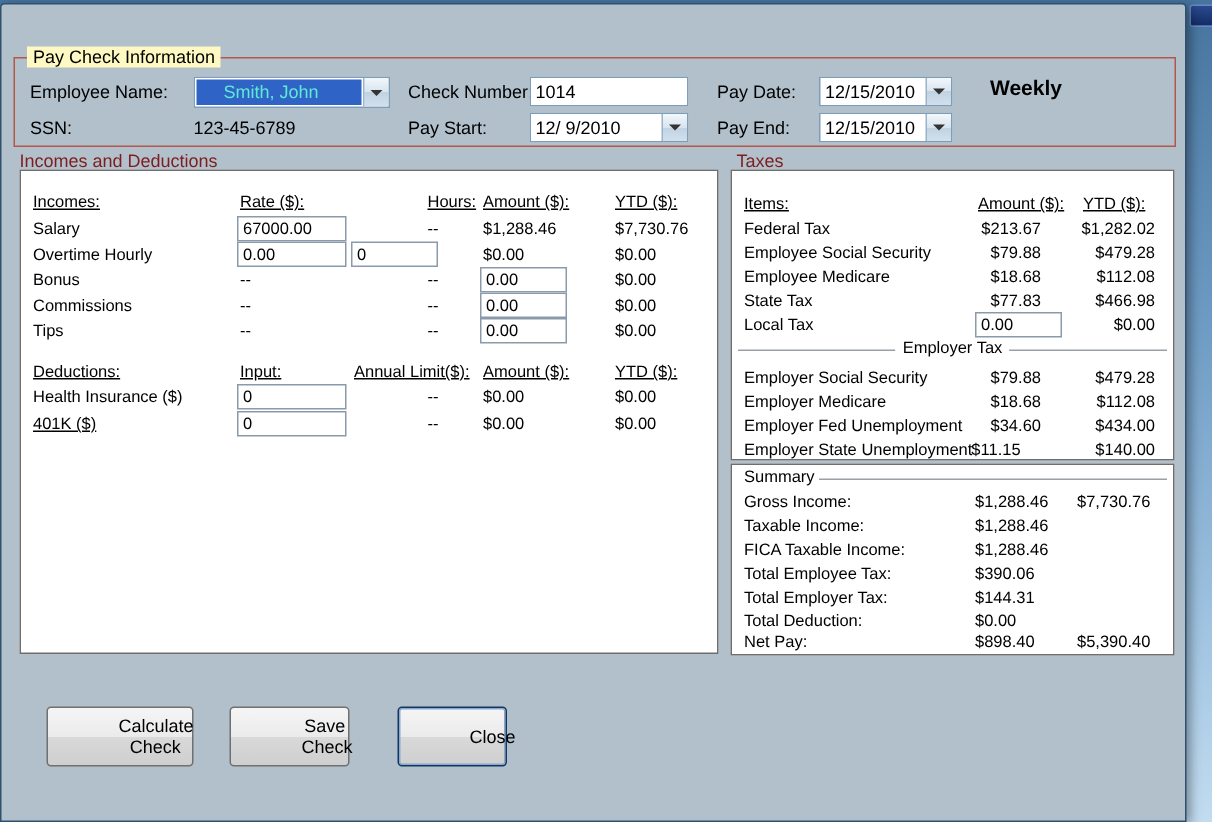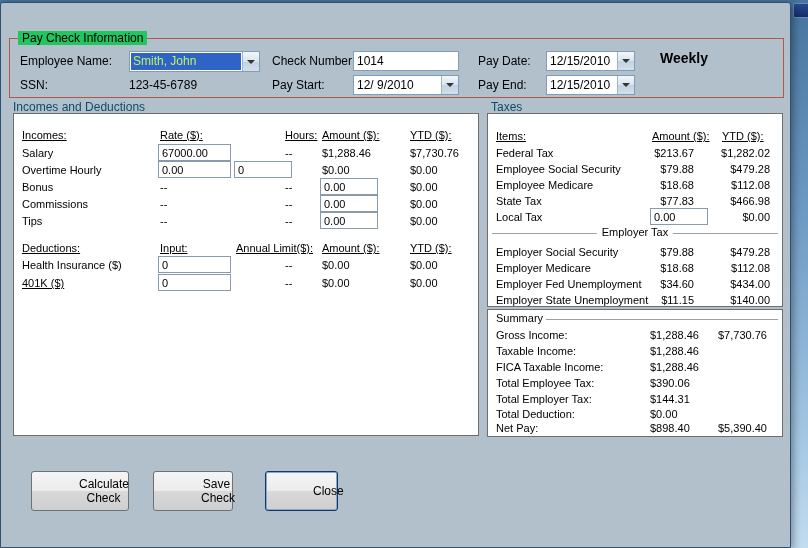--- a/index.html
+++ b/index.html
@@ -27,39 +27,39 @@
   .win-btn { width:28px; display:flex; align-items:center; justify-content:center;
     background:linear-gradient(180deg,#fdfeff 0%,#dcebf7 45%,#c0d6e8 50%,#cfe0ef 100%);
     border-right:1px solid #7e99b1; cursor:default; }
   .win-btn.close { width:35px; border-right:none;
     background:linear-gradient(180deg,#f7c0b5 0%,#e2705c 45%,#d14830 50%,#dd6a50 100%); }
   .glyph-min { width:9px; height:3px; background:#21425f; margin-top:8px; }
   .glyph-max { width:10px; height:8px; border:1px solid #21425f; border-top-width:3px; background:transparent; }
 
   .groupbox { position:absolute; left:8px; top:35px; width:775px; height:60px;
     border:1px solid #b4574b; }
-  .groupbox-label { position:absolute; top:-8px; left:8px; background:#22c55e; padding:0 4px;
+  .groupbox-label { position:absolute; top:-8px; left:8px; background:#fef9c3; padding:0 4px;
     font-size:12px; white-space:nowrap; }
   .gb-lbl { position:absolute; white-space:nowrap; font-size:12px; }
 
   .combo { position:absolute; background:#fff; border:1px solid #7f9db9; display:flex; overflow:hidden; }
   .combo-text { flex:1; padding:2px 3px; font-size:12px; white-space:nowrap; overflow:hidden; }
-  .combo-text.sel { background:#2f63c6; color:#bef264; margin:1px; padding:1px 2px; }
+  .combo-text.sel { background:#2f63c6; color:#5eead4; margin:1px; padding:1px 18px; }
   .combo-btn { width:17px; display:flex; align-items:center; justify-content:center;
     background:linear-gradient(180deg,#f2f7fb,#d8e4ee 50%,#c0d2e2 50%,#d2e0ec);
     border-left:1px solid #9ab4cc; }
   .arr { width:0; height:0; border-left:4px solid transparent; border-right:4px solid transparent;
     border-top:4px solid #333; }
 
   input.textbox { position:absolute; border:1px solid #7f9db9; background:#fff;
     font:12px "Liberation Sans",sans-serif; padding:1px 3px; }
   input.tin { position:absolute; border:1px solid #8a9aaa; background:#fff; height:17px;
     font:11px "Liberation Sans",sans-serif; padding:1px 3px; }
 
-  .section-label { position:absolute; font-size:12px; color:#0c4a6e; white-space:nowrap; }
+  .section-label { position:absolute; font-size:12px; color:#7f1d1d; white-space:nowrap; }
 
   .panel { position:absolute; background:#fff; border:1px solid #6e6e6e; font-size:11px; }
   .cell { position:absolute; white-space:nowrap; line-height:13px; font-size:11px; }
   .u { text-decoration:underline; }
 
   
   .c-name { left:8px; }  .c-rate { left:146px; } .c-hours { left:224px;margin-left:47px; }
   .c-amt { left:308px; } .c-ytd { left:396px; }
 
   
@@ -225,21 +225,21 @@
 
       <span class="cell t-name" style="top:148px;">Employer Medicare</span>
       <span class="cell t-amt" style="top:148px;">$18.68</span>
       <span class="cell t-ytd" style="top:148px;">$112.08</span>
 
       <span class="cell t-name" style="top:164px;">Employer Fed Unemployment</span>
       <span class="cell t-amt" style="top:164px;">$34.60</span>
       <span class="cell t-ytd" style="top:164px;">$434.00</span>
 
       <span class="cell t-name" style="top:180px;">Employer State Unemployment</span>
-      <span class="cell t-amt" style="top:180px;">$11.15</span>
+      <span class="cell t-amt" style="top:180px;text-align:center;">$11.15</span>
       <span class="cell t-ytd" style="top:180px;">$140.00</span>
     </div>
 
     <div class="panel" style="left:486px; top:306px; width:296px; height:128px;">
       <span class="divider-line" style="left:58px; right:4px; top:9px;"></span>
       <span class="cell" style="left:8px; top:2px;">Summary</span>
 
       <span class="cell s-name" style="top:19px;">Gross Income:</span>
       <span class="cell s-v1" style="top:19px;">$1,288.46</span>
       <span class="cell s-v2" style="top:19px;">$7,730.76</span>

